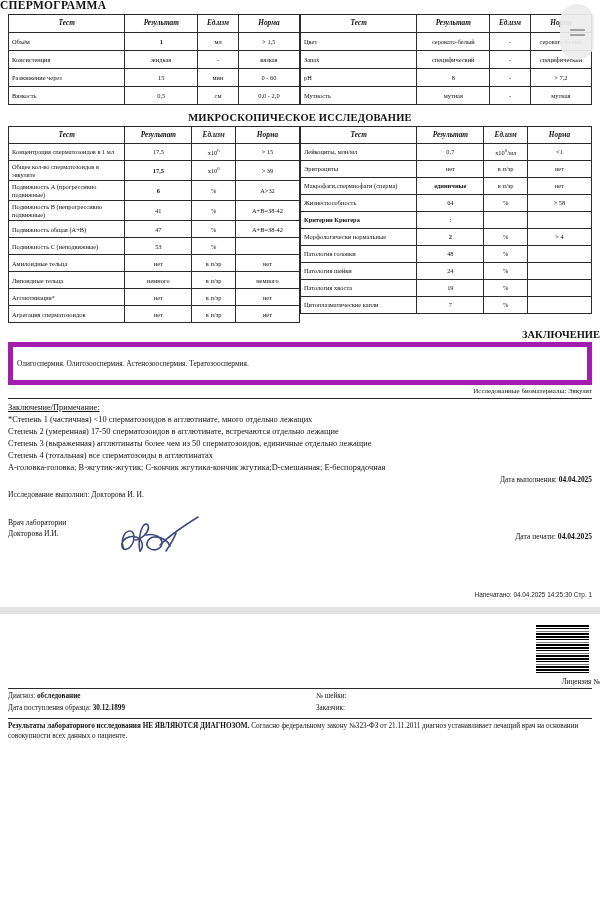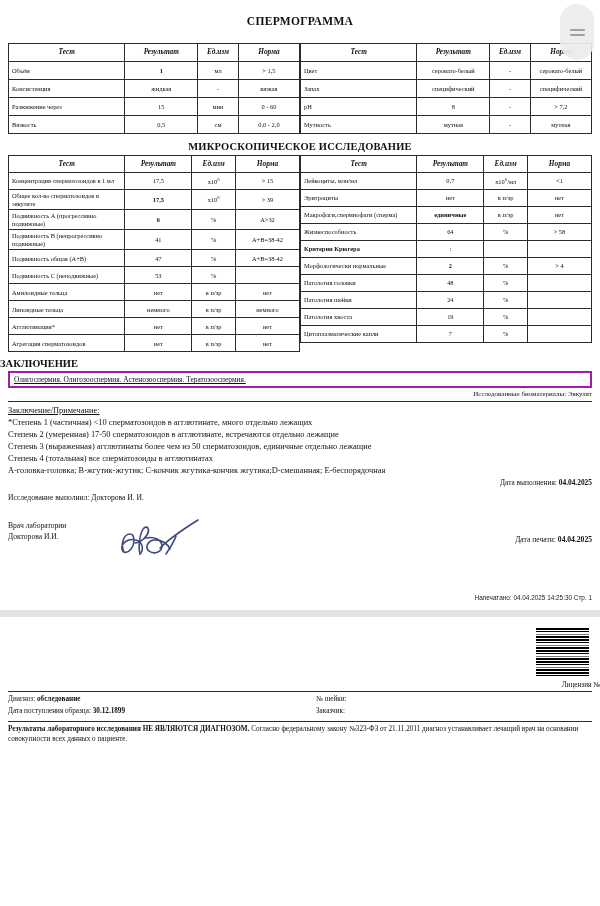--- a/index.html
+++ b/index.html
@@ -18,28 +18,27 @@
   
   .page {
     position: absolute;
     left: 0; top: 0;
     width: 600px; height: 906px;
     background: #fff;
   }
 
   
   .doc-title {
-    text-align: center;
     font-weight: bold;
     font-size: 11.5px;
     letter-spacing: .3px;
     height: 11px;
     line-height: 11px;
     overflow: hidden;
-    margin: 16px;
+    margin: 0;
     padding: 0;
   }
 
   
   .tbl-pair {
     display: flex;
     padding: 0 8px;
     margin-top: 3px;
   }
   .tbl-pair > .tbl-wrap { flex: 1 1 0; min-width: 0; }
@@ -87,32 +86,31 @@
   .section-head {
     text-align: center;
     font-weight: bold;
     font-size: 10.5px;
     margin: 7px 0 2px 0;
     letter-spacing: .2px;
   }
 
   
   .zakl-head {
-    text-align: left;
+    text-align: right;
     font-weight: bold;
     font-size: 10.5px;
     margin: 6px 0 2px 0;
   }
   .zakl-box {
     margin: 0 8px;
-    border: 2px solid #a21caf;
+    border: 5px solid #a21caf;
     font-size: 7.4px;
-    padding: 2px 4px;
+    padding: 12px 4px;
     min-height: 13px;
-    text-decoration: underline;
   }
   .biomat {
     margin: 2px 8px 0 8px;
     text-align: right;
     font-size: 7px;
   }
   .hr-thick {
     margin: 3px 8px 0 8px;
     border-top: 1.6px solid #2b2b2b;
   }

